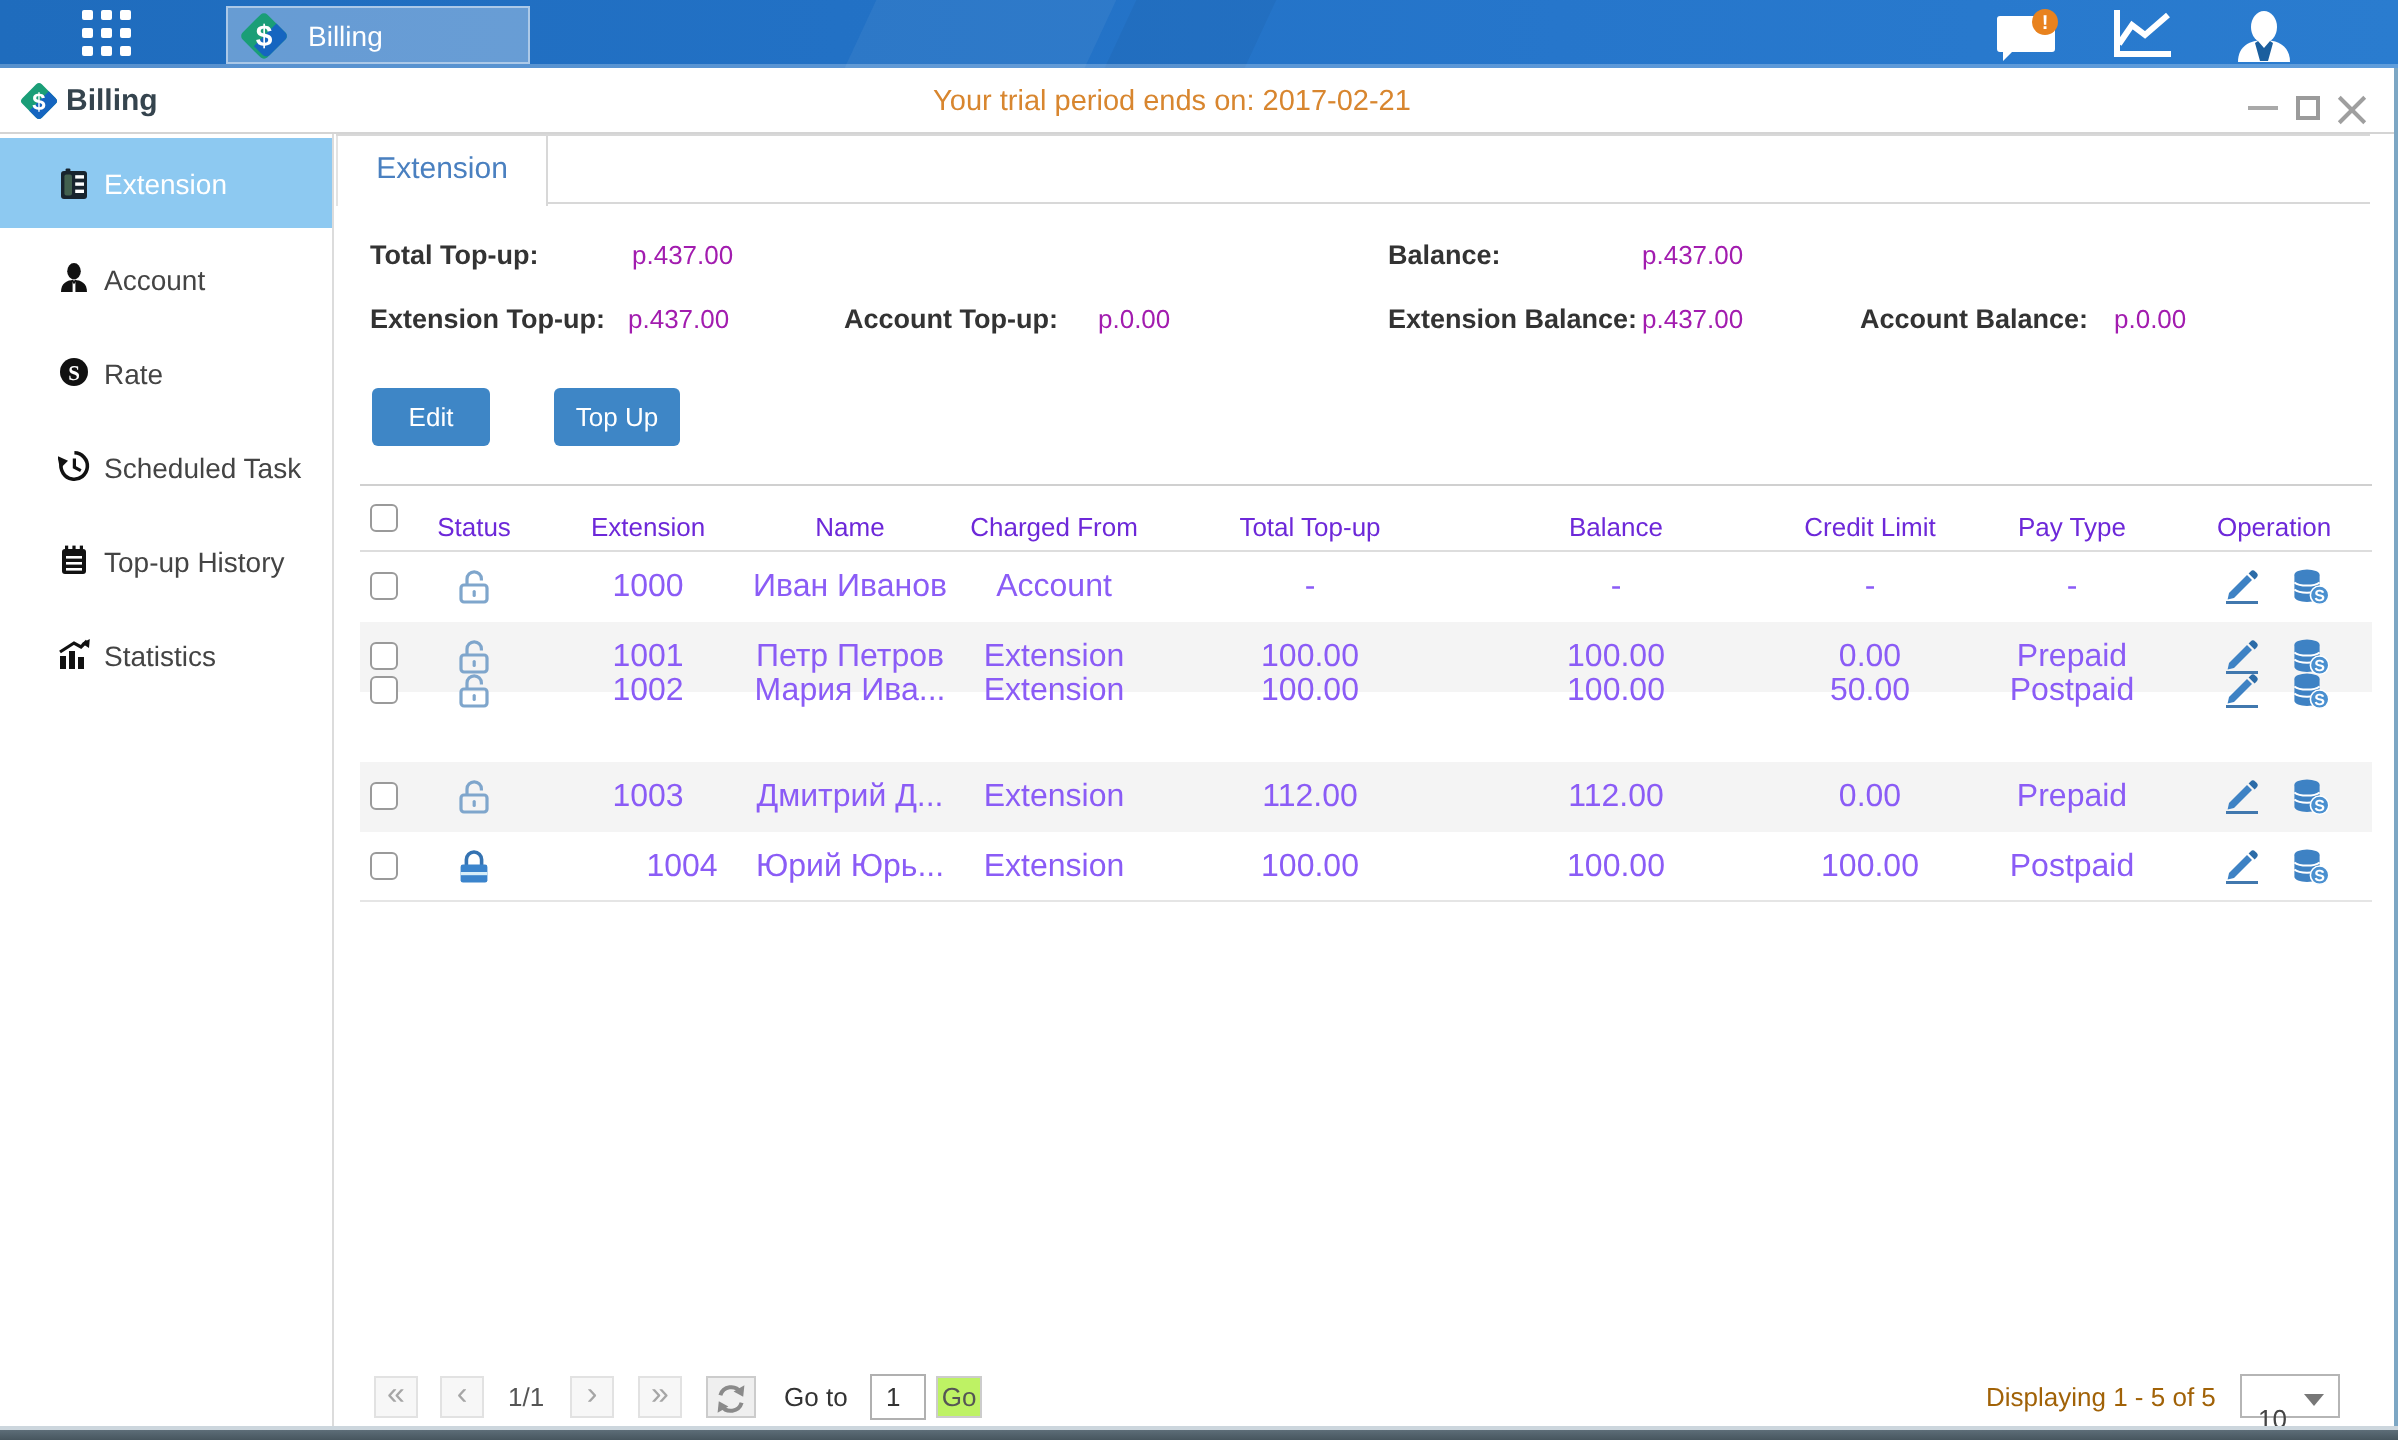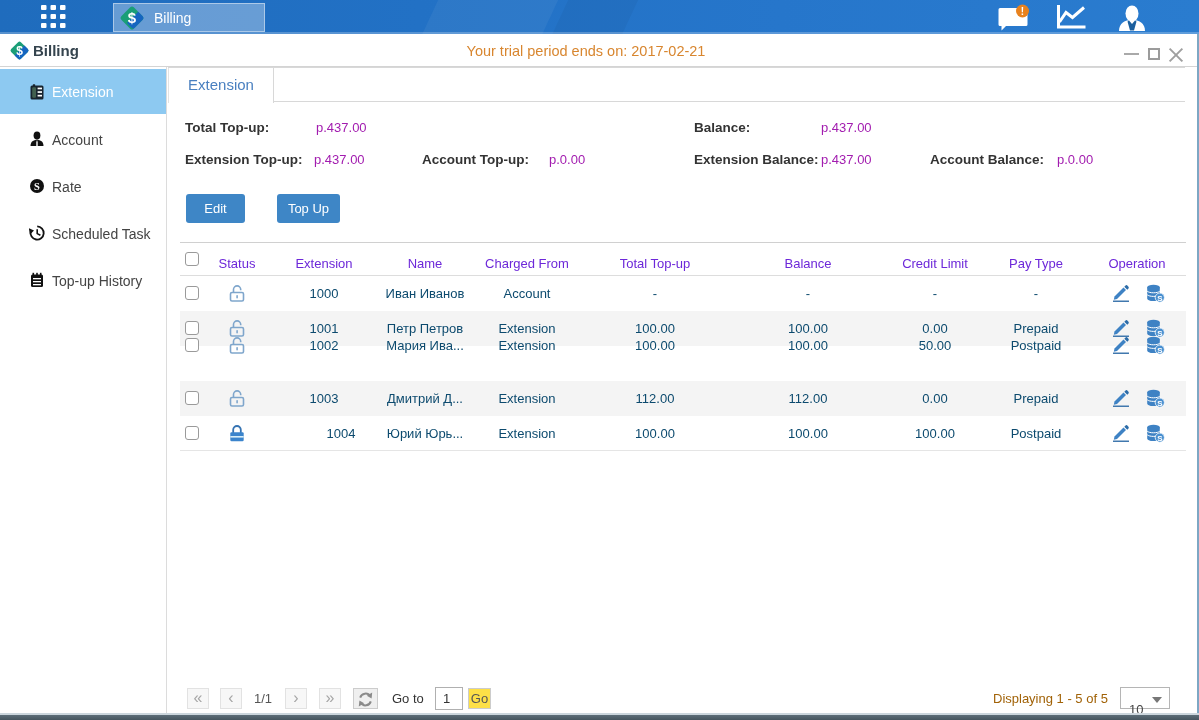--- a/index.html
+++ b/index.html
@@ -55,32 +55,32 @@
 
 .bluebtn { position:absolute; background:#3e86c6; color:#fff; font-size:13px; border-radius:3px;
   text-align:center; line-height:29px; height:29px; }
 
 
 #tbl { position:absolute; left:12px; top:175px; width:1006px; }
 #thead { position:absolute; left:0; top:0; width:1006px; height:34px; border-top:1px solid #d0d0d0; border-bottom:1px solid #ddd; }
 .hc { position:absolute; top:4px; height:34px; line-height:34px; font-size:13px; color:#6d28d9; transform:translateX(-50%); white-space:nowrap;text-align:center; }
 .row { position:absolute; left:0; width:1006px; height:35px; }
 .row.alt { background:#f4f4f4; }
-.cc { position:absolute; top:0; height:35px; line-height:35px; font-size:13px; color:#0c4a6e; transform:translateX(-50%); white-space:nowrap; }
+.cc { position:absolute; top:0; height:35px; line-height:35px; font-size:16px; color:#8b5cf6; transform:translateX(-50%); white-space:nowrap; }
 .cbx { position:absolute; width:14px; height:14px; border:1px solid #9a9a9a; border-radius:3px; background:#fff; }
 #tbl svg.lock { position:absolute; }
 .opico { position:absolute; top:8px; }
 
 
 .pgbtn { position:absolute; top:621px; width:22px; height:21px; background:#f7f7f7; border:1px solid #e2e2e2;
   color:#a6a6a6; font-size:16px; text-align:center; line-height:18px; }
 .pgtxt { position:absolute; top:621px; height:21px; line-height:21px; font-size:13px; color:#555; }
 #goinput { position:absolute; left:267px; top:620px; width:28px; height:23px; border:1px solid #b0b0b0;
   font-size:13px; color:#333; padding-left:7px; line-height:21px; background:#fff; }
-#gobtn { position:absolute; left:300px; top:621px; width:23px; height:21px; background:#fde047;
+#gobtn { position:absolute; left:300px; top:621px; width:23px; height:21px; background:#bef264;
   border:1px solid #ccc; font-size:13px; color:#555; text-align:center; line-height:19px; }
 #dropdown { position:absolute; left:952px; top:620px; width:50px; height:22px; border:1px solid #b5b5b5;
   background:#fff; font-size:13px; color:#444; }
 #dropdown .num { position:absolute; left:8px; top:14px; }
 #dropdown .tri { position:absolute; right:7px; top:9px; width:0; height:0;
   border-left:5px solid transparent; border-right:5px solid transparent; border-top:6px solid #777; }
 
 
 #bstrip1 { position:absolute; left:0; top:713px; width:1199px; height:2px; background:#ccd6dd; }
 #bstrip2 { position:absolute; left:0; top:715px; width:1199px; height:5px; background:linear-gradient(#5d6d78,#47565f); }
@@ -189,20 +189,30 @@
         <rect x="2" y="2.5" width="12" height="12.5" rx="1.5" fill="#111"></rect>
         <rect x="3.5" y="0.8" width="1.6" height="3" fill="#111"></rect>
           <rect x="7.2" y="0.8" width="1.6" height="3" fill="#111"></rect>
           <rect x="10.9" y="0.8" width="1.6" height="3" fill="#111"></rect>
         <rect x="4" y="6" width="8" height="1.3" fill="#fff"></rect>
         <rect x="4" y="9" width="8" height="1.3" fill="#fff"></rect>
         <rect x="4" y="12" width="8" height="1.3" fill="#fff"></rect>
       </svg>
       <span class="lbl">Top-up History</span>
     </div>
+    <div class="sitem">
+      <svg class="ico" viewBox="0 0 16 16">
+        <rect x="1" y="9" width="3" height="6.5" fill="#111"></rect>
+        <rect x="5.5" y="6.5" width="3" height="9" fill="#111"></rect>
+        <rect x="10" y="9.5" width="3" height="6" fill="#111"></rect>
+        <path d="M1 7 L8 2.5 L11.5 4.5 L14.5 1.5" stroke="#111" stroke-width="1.6" fill="none"></path>
+        <path d="M15.9 0.5 L15.5 5 L11.8 2.6 z" fill="#111"></path>
+      </svg>
+      <span class="lbl">Statistics</span>
+    </div>
   </div>
 
   <div id="content">
     <div id="tabstrip">
       <div class="bline"></div>
       <div id="tab1">Extension</div>
     </div>
 
     <div class="slabel" style="left:17px; top:53px;">Total Top-up:</div>
     <div class="sval" style="left:148px; top:53px;">p.437.00</div>

